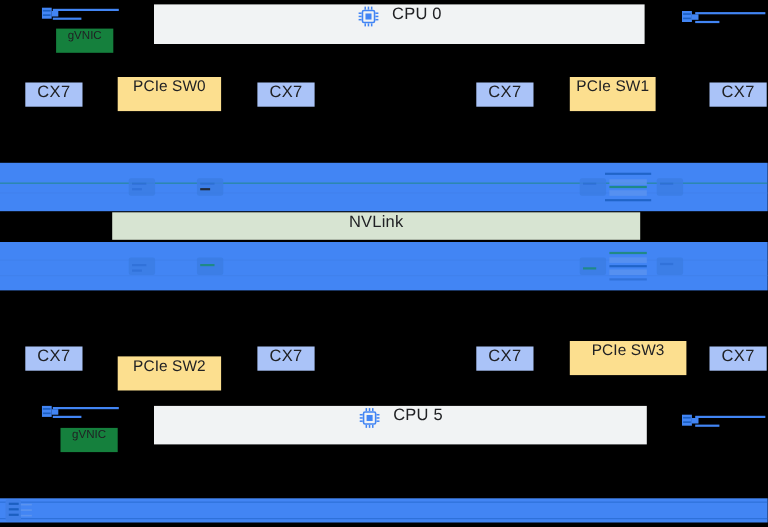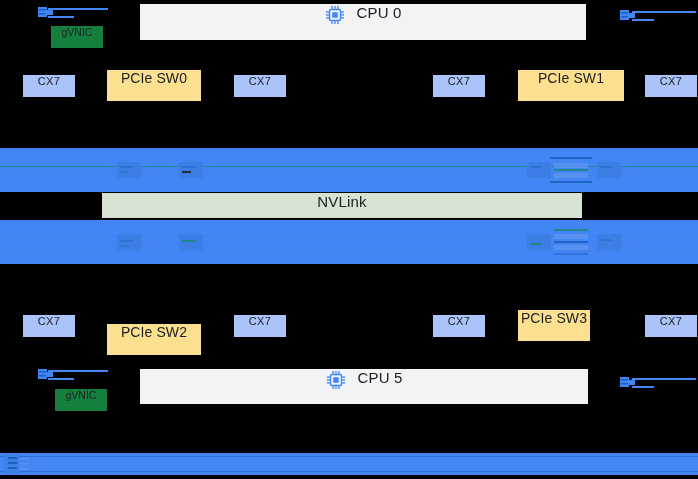--- a/index.html
+++ b/index.html
@@ -36,21 +36,21 @@
     font-size: 15px;
     gap: 10px;
     border: 0;
   }
   .cpu-box .cpu-label { letter-spacing: 0.2px; }
   .chip-icon { width: 22px; height: 22px; display: block; flex: 0 0 auto; }
   
   .cx7-box {
     background: #aac3f8;
     color: #202124;
-    font-size: 11px;
+    font-size: 15px;
     letter-spacing: 0.3px;
   }
   
   .pcie-box {
     background: #fcdf8f;
     color: #202124;
     font-size: 14px;
     letter-spacing: 0.1px;
   }
   
@@ -176,21 +176,21 @@
   <div class="node pcie-box" style="left:107px; top:70px; width:94px; height:31px;">
     <span>PCIe SW0</span>
   </div>
   <div class="node cx7-box" style="left:234px; top:75px; width:52px; height:22px;">
     <span>CX7</span>
   </div>
 
   <div class="node cx7-box" style="left:433px; top:75px; width:52px; height:22px;">
     <span>CX7</span>
   </div>
-  <div class="node pcie-box" style="left:518px; top:70px; width:106px; height:31px;">
+  <div class="node pcie-box" style="left:518px; top:70px; width:78px; height:31px;">
     <span>PCIe SW1</span>
   </div>
   <div class="node cx7-box" style="left:645px; top:75px; width:52px; height:22px;">
     <span>CX7</span>
   </div>
 
   <div class="gpu-band" style="left:0; top:148px; width:698px; height:44px;">
     <div class="hairline" style="top:18px;"></div>
     <div class="hairline b" style="top:27px;"></div>
     <span class="gpu-glyph" style="left:114px;">
@@ -279,21 +279,21 @@
   <div class="node pcie-box" style="left:107px; top:324px; width:94px; height:31px;">
     <span>PCIe SW2</span>
   </div>
   <div class="node cx7-box" style="left:234px; top:315px; width:52px; height:22px;">
     <span>CX7</span>
   </div>
 
   <div class="node cx7-box" style="left:433px; top:315px; width:52px; height:22px;">
     <span>CX7</span>
   </div>
-  <div class="node pcie-box" style="left:518px; top:310px; width:72px; height:31px;">
+  <div class="node pcie-box" style="left:518px; top:310px; width:106px; height:31px;">
     <span>PCIe SW3</span>
   </div>
   <div class="node cx7-box" style="left:645px; top:315px; width:52px; height:22px;">
     <span>CX7</span>
   </div>
 
   <div class="nic-icon" style="left:38px; top:366px; width:72px; height:18px;">
     <svg width="72" height="18" viewBox="0 0 72 18">
       <rect x="10" y="4" width="60" height="2" fill="#4285f4"></rect>
       <rect x="10" y="12" width="26" height="2" fill="#4285f4"></rect>

